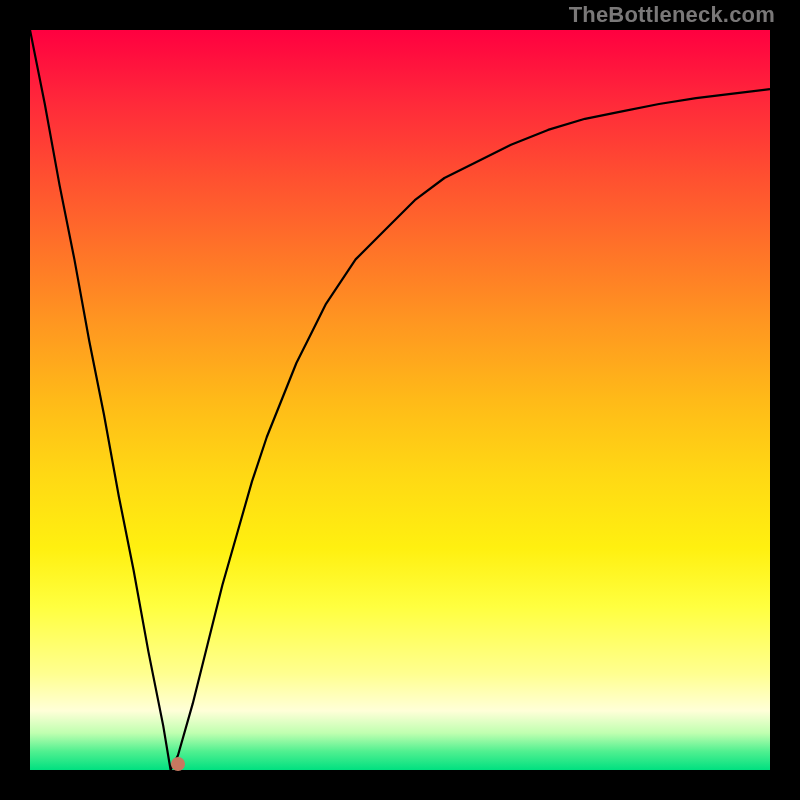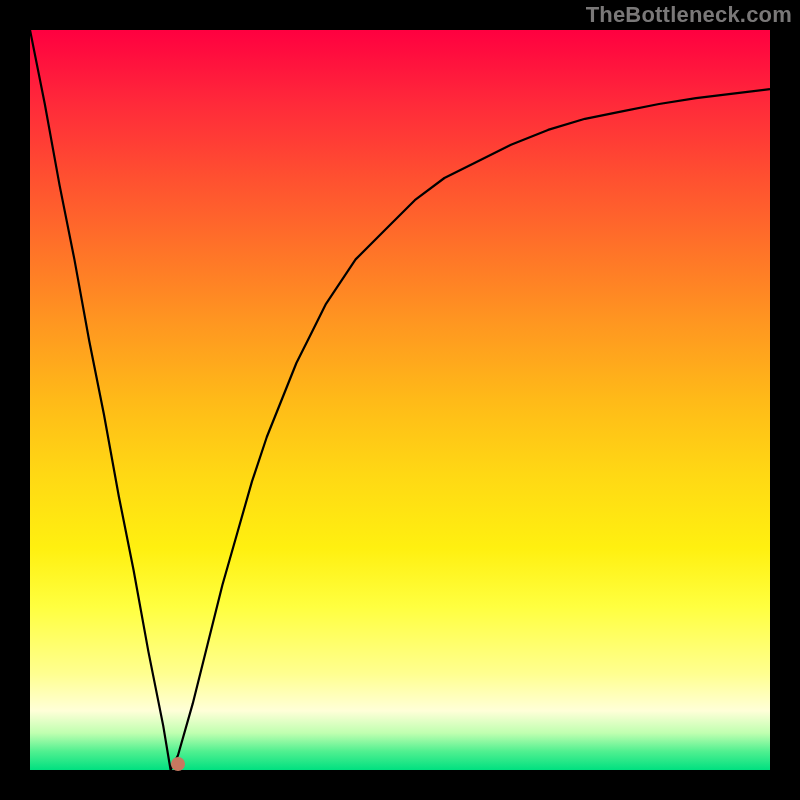--- a/index.html
+++ b/index.html
@@ -34,21 +34,21 @@
       #ffff90 87%,
       #ffffd8 92%,
       #c0ffb0 95%,
       #50f090 97.5%,
       #00e080 100%
     );
   }
   .watermark {
     position: absolute;
     top: 2px;
-    right: 8px;
+    right: 25px;
     font-family: Arial, Helvetica, sans-serif;
     font-size: 22px;
     font-weight: 600;
     color: #7a7878;
     letter-spacing: 0.2px;
   }
   svg.curve {
     position: absolute;
     left: 0;
     top: 0;

